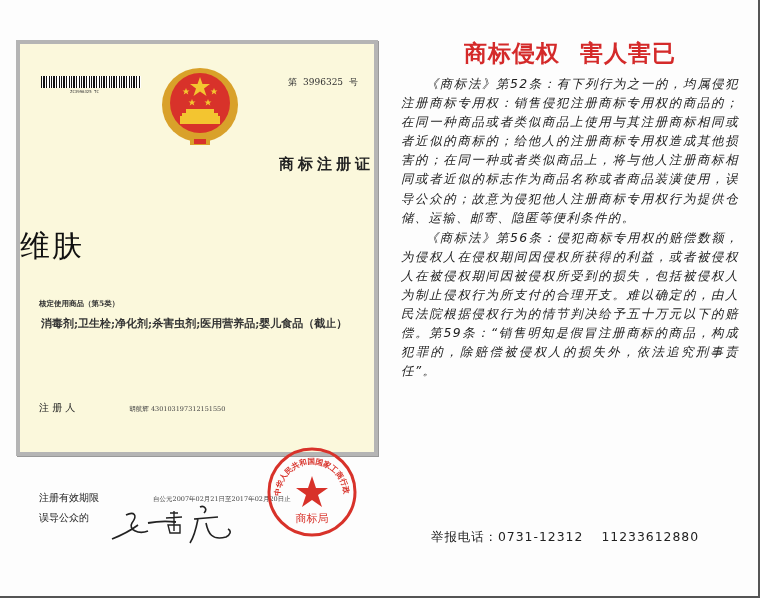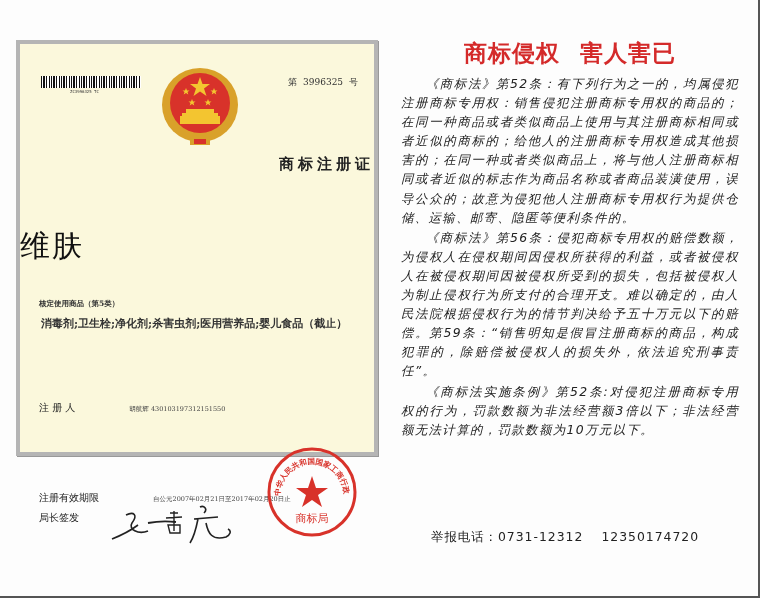--- a/index.html
+++ b/index.html
@@ -122,21 +122,21 @@
 
   <div class="row" style="top:357px">
     <span class="lbl">注 册 人</span>
     <span class="val">胡航辉 430103197312151550</span>
   </div>
   <div class="row" style="top:447px">
     <span class="lbl">注册有效期限</span>
     <span class="val">自公元2007年02月21日至2017年02月20日止</span>
   </div>
   <div class="row" style="top:467px">
-    <span class="lbl">局长签发</span>
+    <span class="lbl">误导公众的</span>
   </div>
 
   <svg class="signature" viewBox="0 0 130 46">
     <path d="M4 38 C14 34, 22 30, 30 24 M18 14 C26 10, 30 14, 24 22 C20 28, 30 34, 40 30" fill="none" stroke="#222" stroke-width="1.6"></path>
     <path d="M40 22 C50 20, 60 20, 68 21" fill="none" stroke="#222" stroke-width="1.8"></path>
     <path d="M62 12 L70 12 M58 17 L74 16 M66 10 L66 30 M60 24 L72 24 L72 32 L62 32 Z" fill="none" stroke="#222" stroke-width="1.4"></path>
     <path d="M92 6 C96 4, 100 8, 96 12 M86 18 L110 16 M90 18 C88 28, 86 36, 82 42 M98 22 C100 32, 104 40, 118 36 C122 34, 124 30, 120 28" fill="none" stroke="#222" stroke-width="1.6"></path>
   </svg>
 
   <svg class="seal" viewBox="0 0 92 92">
@@ -152,18 +152,17 @@
   </svg>
 </div>
 
 <div class="headline">
   <span>商标侵权</span><span>害人害已</span>
 </div>
 
 <div class="body-text">
   <p>《商标法》第52条：有下列行为之一的，均属侵犯注册商标专用权：销售侵犯注册商标专用权的商品的；在同一种商品或者类似商品上使用与其注册商标相同或者近似的商标的；给他人的注册商标专用权造成其他损害的；在同一种或者类似商品上，将与他人注册商标相同或者近似的标志作为商品名称或者商品装潢使用，误导公众的；故意为侵犯他人注册商标专用权行为提供仓储、运输、邮寄、隐匿等便利条件的。</p>
   <p>《商标法》第56条：侵犯商标专用权的赔偿数额，为侵权人在侵权期间因侵权所获得的利益，或者被侵权人在被侵权期间因被侵权所受到的损失，包括被侵权人为制止侵权行为所支付的合理开支。难以确定的，由人民法院根据侵权行为的情节判决给予五十万元以下的赔偿。第59条：“销售明知是假冒注册商标的商品，构成犯罪的，除赔偿被侵权人的损失外，依法追究刑事责任”。</p>
-  <p>《商标法实施条例》第52条:对侵犯注册商标专用权的行为，罚款数额为非法经营额3倍以下；非法经营额无法计算的，罚款数额为10万元以下。</p>
 </div>
 
 <div class="hotline">
-  <span style="margin-right:0">举报电话：</span><span style="margin-right:18px">0731-12312</span><span>12350174720</span>
+  <span style="margin-right:0">举报电话：</span><span style="margin-right:18px">0731-12312</span><span>11233612880</span>
 </div>
 
 </body></html>

